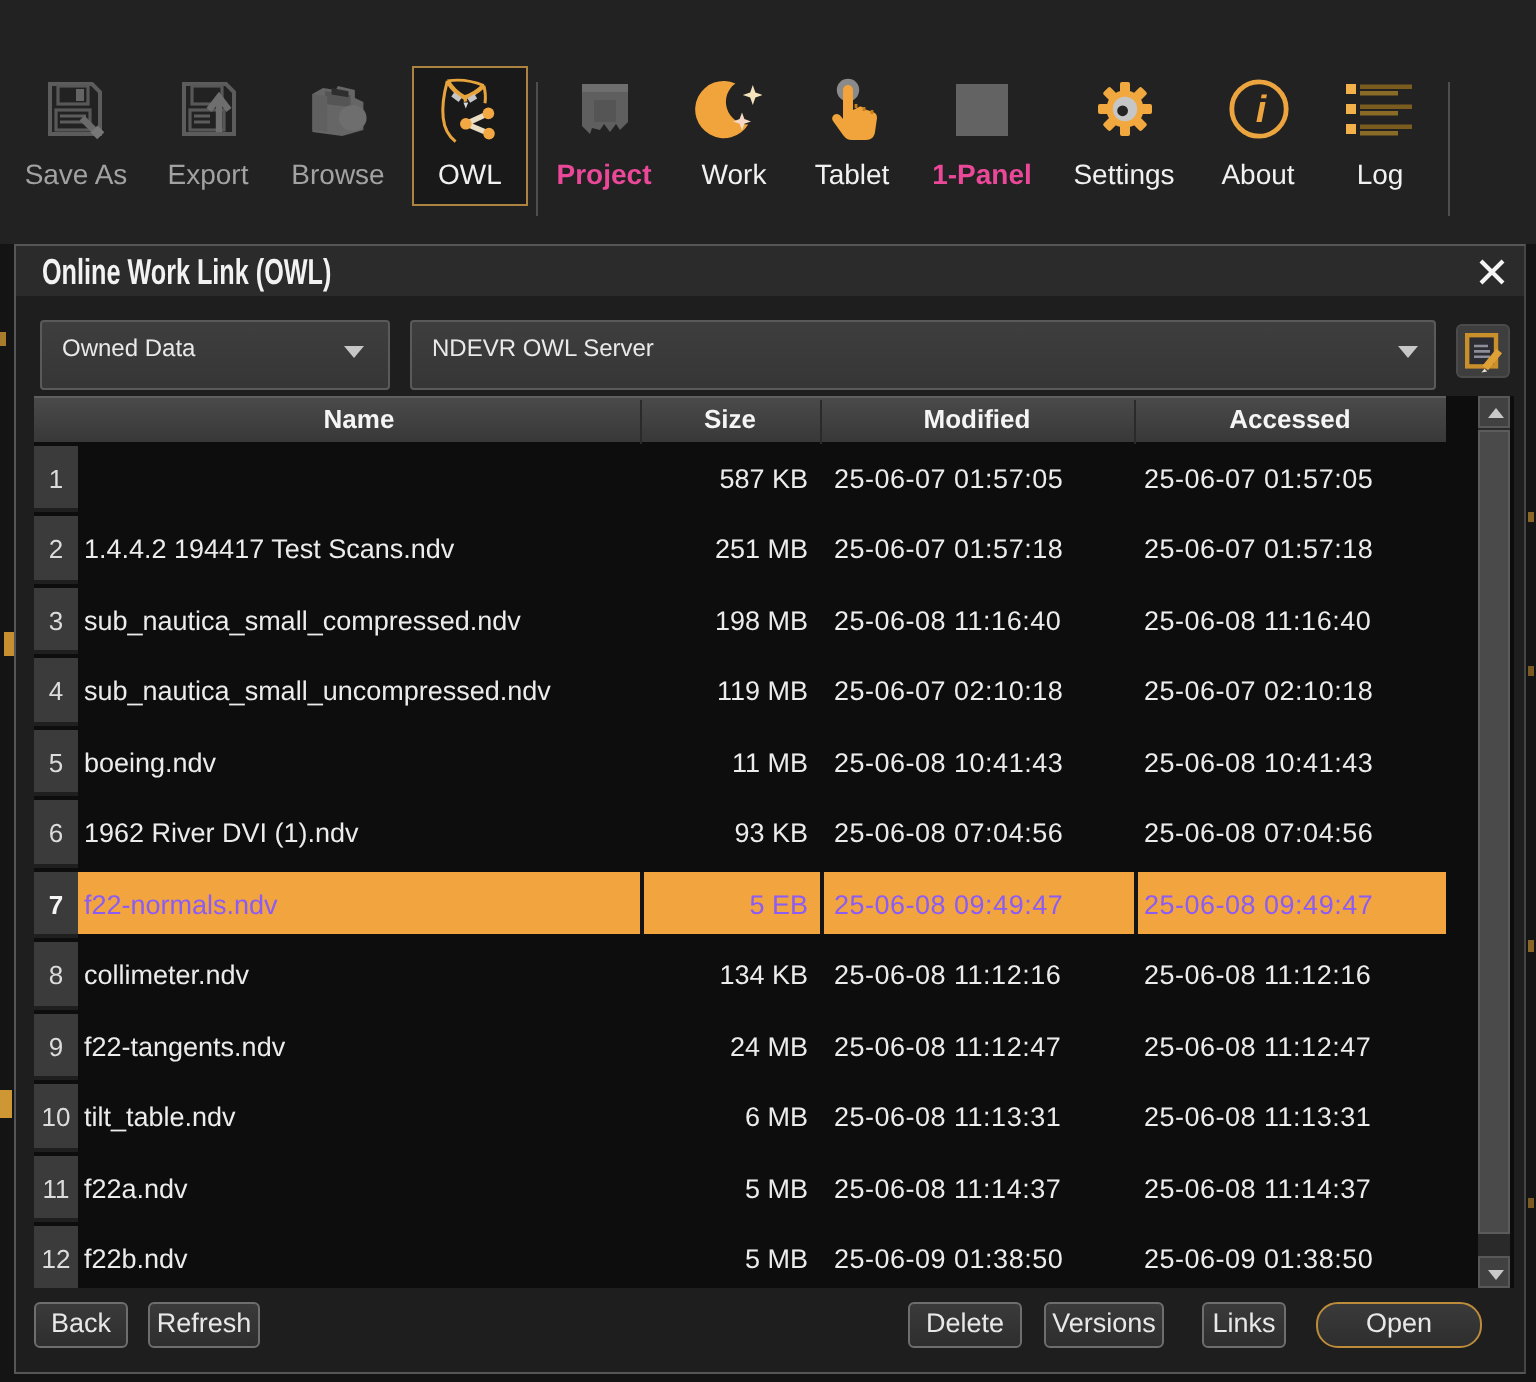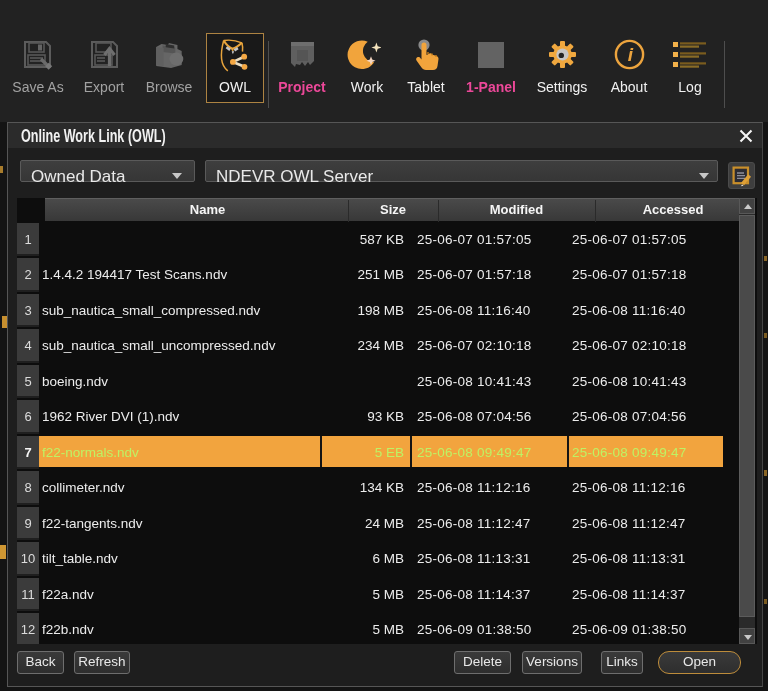--- a/index.html
+++ b/index.html
@@ -12,38 +12,38 @@
 .tlabel.on{color:#f1f1f1;}
 .tlabel.dim{color:#ec4899;font-weight:bold;}
 .tdiv{position:absolute;top:41px;width:1px;height:67px;background:#4e4e4e;}
 #owlbtn{position:absolute;left:206px;top:33px;width:58px;height:70px;border:1px solid #ad8342;background:#191919;}
 
 #dialog{position:absolute;left:7px;top:122px;width:756px;height:565px;background:#1e1e1e;border:1px solid #565656;border-right-color:#454545;}
 #dlgtitle{position:absolute;left:0;top:0;width:754px;height:25px;background:#2b2b2b;}
 #dlgtitle span{position:absolute;left:13px;top:3px;font-size:18px;font-weight:bold;color:#f2f2f2;transform:scaleX(0.70);transform-origin:left center;white-space:nowrap;}
 #closex{position:absolute;left:731px;top:6px;width:14px;height:14px;}
 
-.combo{position:absolute;height:22px;background:linear-gradient(#3e3e3e,#363636);border:1px solid #5a5a5a;border-radius:2px;color:#e9e9e9;font-size:17px;}
+.combo{position:absolute;height:35px;background:linear-gradient(#3e3e3e,#363636);border:1px solid #5a5a5a;border-radius:2px;color:#e9e9e9;font-size:12px;}
 .combo .ct{position:absolute;left:10px;top:6px;}
 .combo .arr{position:absolute;top:12px;width:0;height:0;border-left:5.5px solid transparent;border-right:5.5px solid transparent;border-top:6px solid #c7c7c7;}
 #editbtn{position:absolute;left:720px;top:39px;width:27px;height:27px;background:#3e3e3e;border:1px solid #4b4b4b;border-radius:3px;}
 
 #table{position:absolute;left:9px;top:75px;width:740px;height:446px;background:#0d0d0d;overflow:hidden;}
-#thead{position:absolute;left:0;top:0;width:706px;height:23px;background:linear-gradient(#4a4a4a,#383838);border-top:1px solid #5f5f5f;margin-left:28px;}
+#thead{position:absolute;left:0;top:0;width:706px;height:23px;background:linear-gradient(#4a4a4a,#383838);border-top:1px solid #5f5f5f;}
 .hsep{position:absolute;top:1px;width:1px;height:22px;background:#2a2a2a;}
 .hlab{position:absolute;top:3px;font-size:13px;font-weight:bold;color:#f5f5f5;text-align:center;}
 .row{position:absolute;left:0;width:706px;height:35.5px;}
 .rnum{position:absolute;left:0;top:0;width:22px;height:33.5px;background:#3b3b3b;border-bottom:2px solid #1f1f1f;color:#dcdcdc;font-size:13px;text-align:center;line-height:33.5px;}
 .cname{position:absolute;left:25px;top:9px;font-size:13.5px;color:#ececec;white-space:nowrap;}
 .csize{position:absolute;left:240px;top:9px;width:147px;text-align:right;font-size:13.5px;color:#ececec;}
 .cmod{position:absolute;left:400px;top:9px;font-size:13.5px;color:#ececec;letter-spacing:0.25px;}
 .cacc{position:absolute;left:555px;top:9px;font-size:13.5px;color:#ececec;letter-spacing:0.25px;}
 .hi{position:absolute;left:22px;top:0;width:684px;height:31.5px;background:#f2a43e;}
 .hi .vsep{position:absolute;top:0;width:1.5px;height:31.5px;background:#141414;}
-.rowhi .cname,.rowhi .csize,.rowhi .cmod,.rowhi .cacc{color:#bef264;}
+.rowhi .cname,.rowhi .csize,.rowhi .cmod,.rowhi .cacc{color:#8b5cf6;}
 
 #sbar{position:absolute;left:722px;top:0;width:16px;height:446px;background:#2a2a2a;}
 .sbtn{position:absolute;left:0;width:16px;height:16px;background:#414141;border:1px solid #585858;}
 #sthumb{position:absolute;left:0;top:17px;width:16px;height:402px;background:#4a4a4a;border:1px solid #5c5c5c;}
 .sarr{position:absolute;left:3.5px;width:0;height:0;border-left:4.5px solid transparent;border-right:4.5px solid transparent;}
 
 .btn{position:absolute;top:528px;height:23px;background:linear-gradient(#3a3a3a,#2e2e2e);border:1px solid #6e6e6e;border-radius:3px;color:#e8e8e8;font-size:13.5px;text-align:center;line-height:20px;}
 #openbtn{border-color:#bd8c3b;border-radius:11px;}
 </style>
 </head>
@@ -203,27 +203,28 @@
   <div class="row" style="top:95.5px">
           <div class="rnum">3</div>
           <div class="cname">sub_nautica_small_compressed.ndv</div>
           <div class="csize">198 MB</div>
           <div class="cmod">25-06-08 11:16:40</div>
           <div class="cacc">25-06-08 11:16:40</div>
         </div>
   <div class="row" style="top:131px">
           <div class="rnum">4</div>
           <div class="cname">sub_nautica_small_uncompressed.ndv</div>
-          <div class="csize">234 MB</div>
+          <div class="csize">119 MB</div>
           <div class="cmod">25-06-07 02:10:18</div>
           <div class="cacc">25-06-07 02:10:18</div>
         </div>
   <div class="row" style="top:166.5px">
           <div class="rnum">5</div>
           <div class="cname">boeing.ndv</div>
+          <div class="csize">11 MB</div>
           <div class="cmod">25-06-08 10:41:43</div>
           <div class="cacc">25-06-08 10:41:43</div>
         </div>
   <div class="row" style="top:202px">
           <div class="rnum">6</div>
           <div class="cname">1962 River DVI (1).ndv</div>
           <div class="csize">93 KB</div>
           <div class="cmod">25-06-08 07:04:56</div>
           <div class="cacc">25-06-08 07:04:56</div>
         </div>

